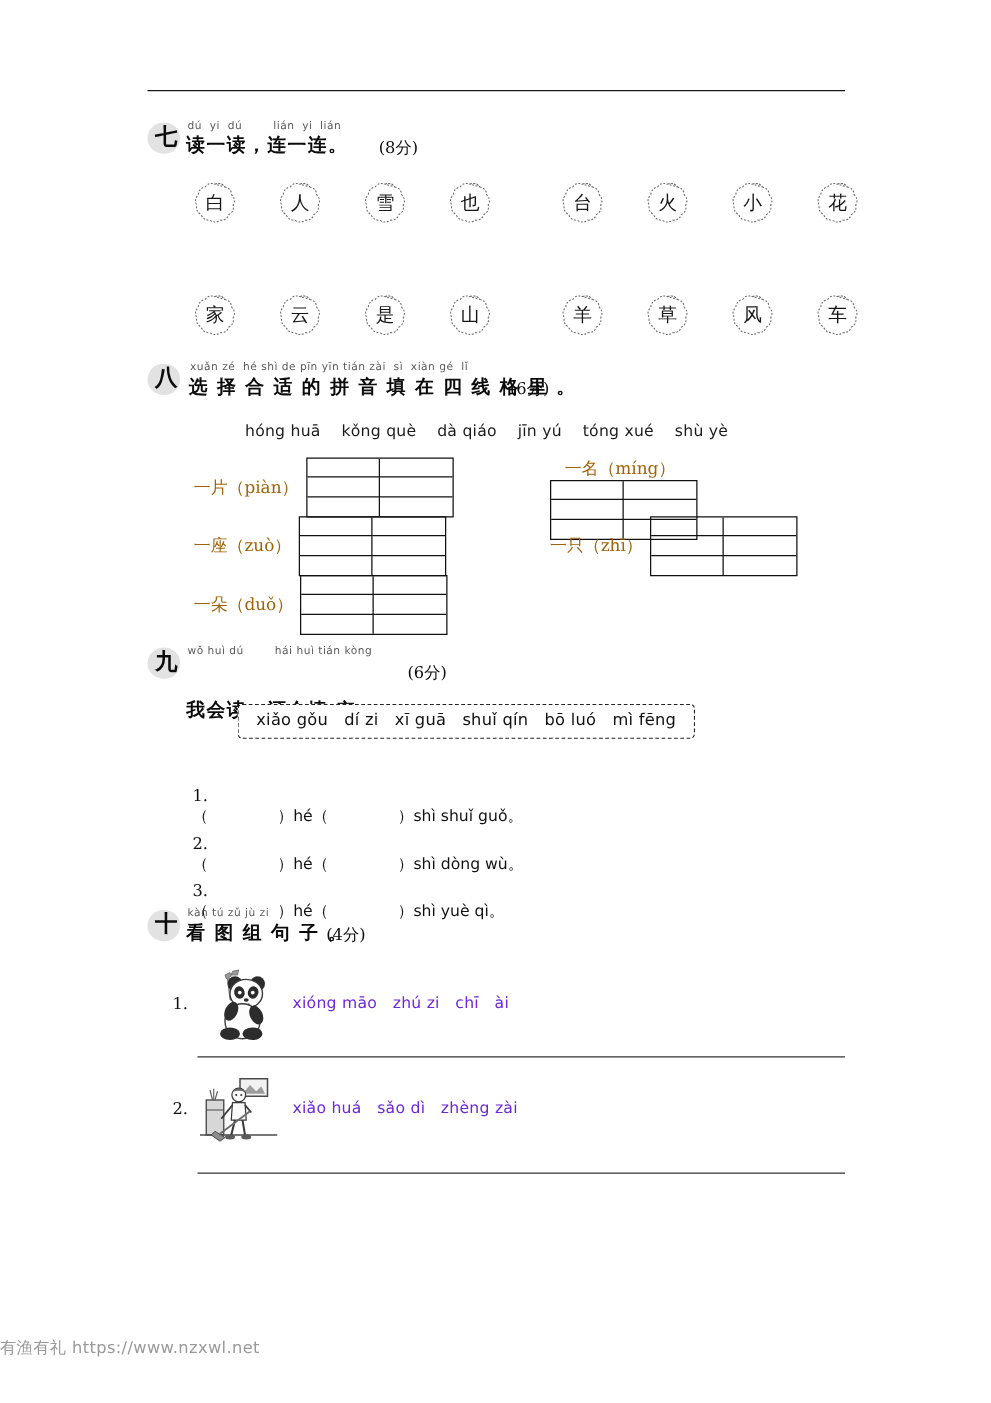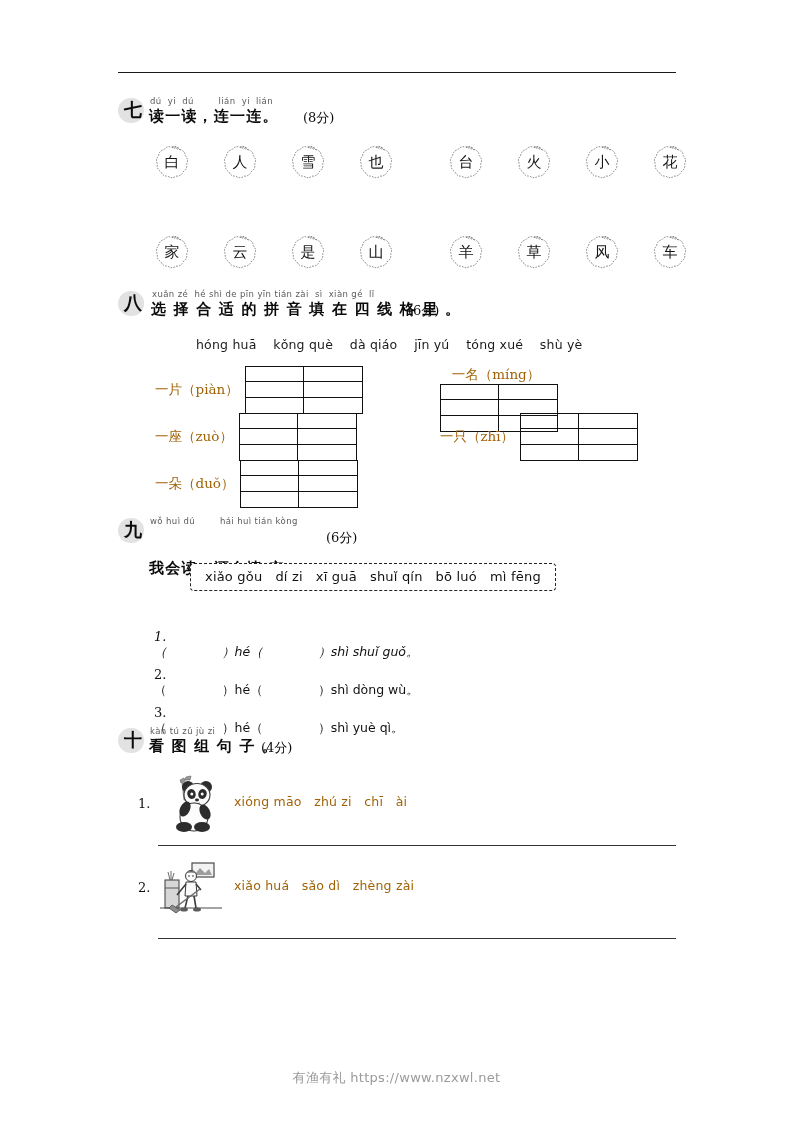--- a/index.html
+++ b/index.html
@@ -199,39 +199,38 @@
     top: 0;
     width: 62px;
     height: 62px;
   }
   .pic-words {
     position: absolute;
     left: 96px;
     top: 20px;
     font-family: "DejaVu Sans", sans-serif;
     font-size: 12.5px;
-    color: #a16207;
+    color: #6d28d9;
     white-space: pre;
     letter-spacing: 0.2px;
   }
   .answer-rule {
     position: absolute;
     left: 158px;
     width: 518px;
     height: 0;
     border-top: 1.2px solid #333;
   }
 
   
   .watermark {
     position: absolute;
     left: 0;
     right: 0;
     top: 1069px;
-    text-align: center;
     font-family: "DejaVu Sans", sans-serif;
     font-size: 13px;
     color: #9a9a9a;
     letter-spacing: 0.3px;
   }
 </style>
 </head>
 <body>
 
 <div class="page">
@@ -456,21 +455,21 @@
       <div class="sec-blob"></div>
       <div class="sec-num">九</div>
     </div>
     <div class="sec-pinyin" style="left:32px; top:0px;">wǒ huì dú        hái huì tián kòng</div>
     <div class="sec-title" style="left:31px; top:11px;margin-top:32px;">我会读，还会填 空 。</div>
     <div class="sec-score" style="left:208px; top:13px;">(6分)</div>
   </div>
 
   <div class="wordbank-dashed" style="left:190px; top:563px;">xiǎo gǒu   dí zi   xī guā   shuǐ qín   bō luó   mì fēng</div>
 
-  <div class="fill-line" style="left:138px; top:614px;font-style:italic;">
+  <div class="fill-line" style="left:138px; top:614px;">
     <span class="num">1.</span>
     <span>（              ）hé（              ）shì shuǐ guǒ。</span>
   </div>
   <div class="fill-line" style="left:138px; top:652px;">
     <span class="num">2.</span>
     <span>（              ）hé（              ）shì dòng wù。</span>
   </div>
   <div class="fill-line" style="left:138px; top:690px;">
     <span class="num">3.</span>
     <span>（              ）hé（              ）shì yuè qì。</span>

